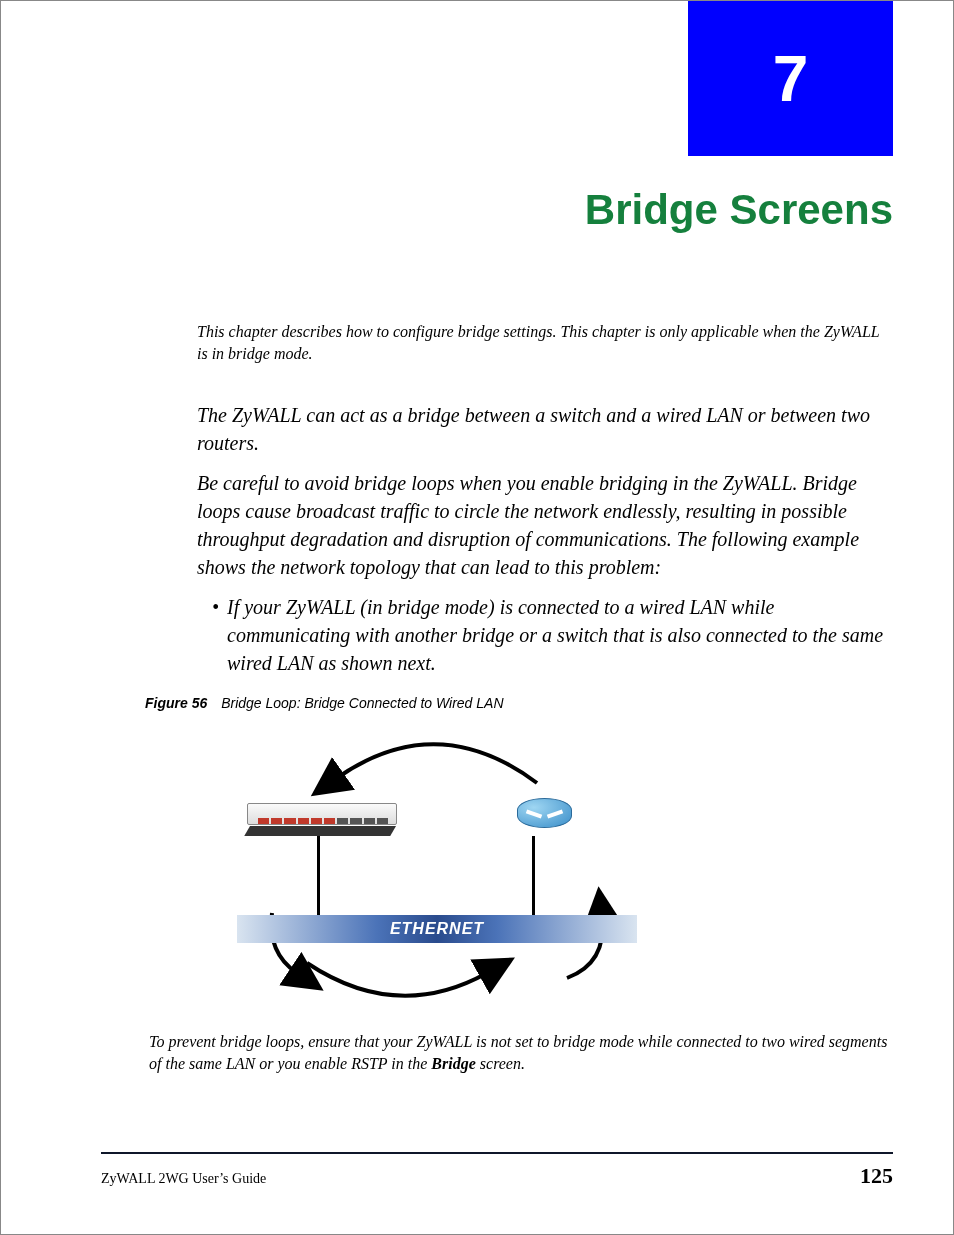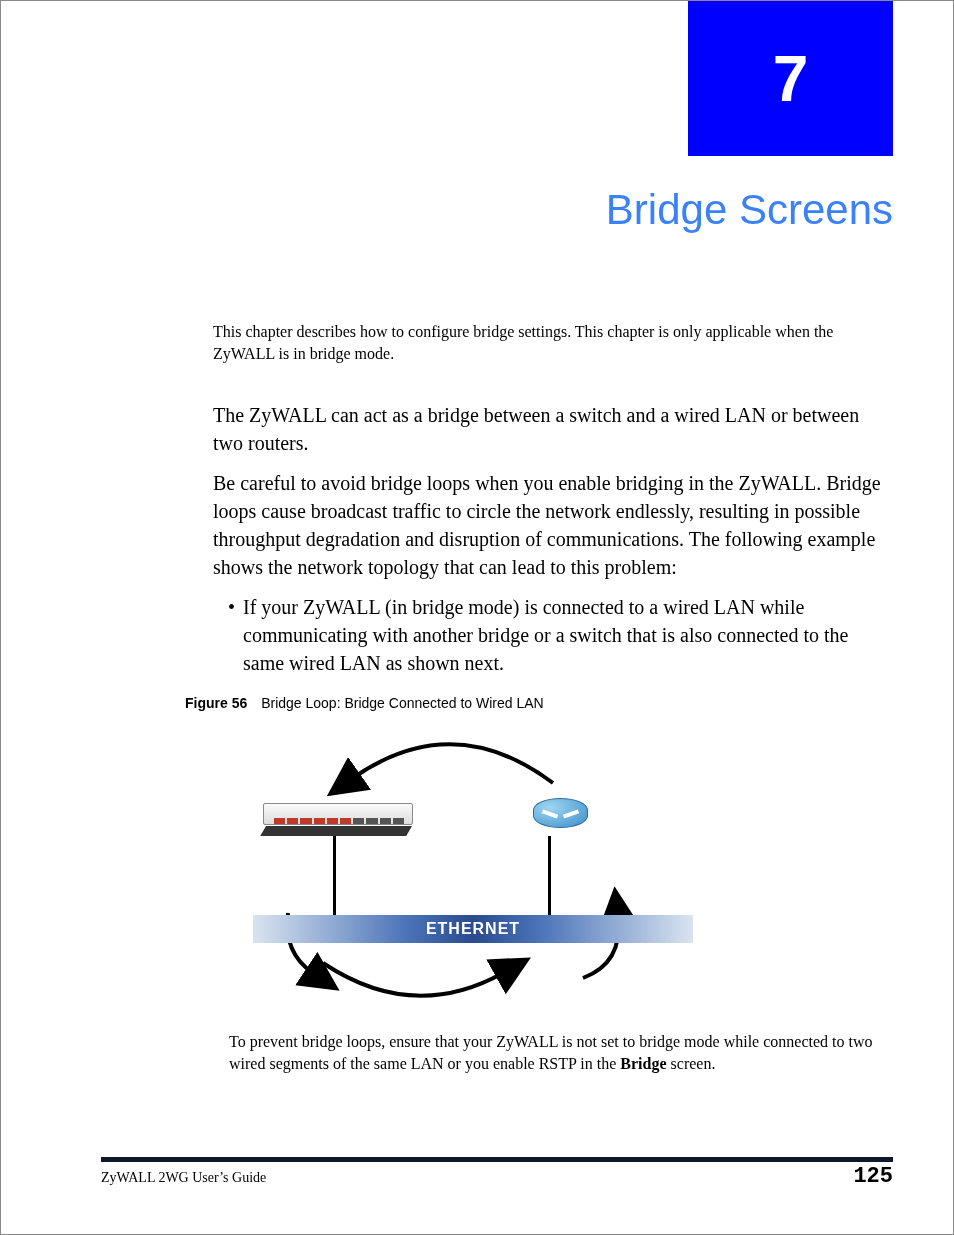--- a/index.html
+++ b/index.html
@@ -41,31 +41,32 @@
       right: 280px;
       font-family: Arial, Helvetica, sans-serif;
       font-size: 11px;
       letter-spacing: 6px;
       color: #fff;
     }
     .chapter-title {
       position: absolute;
       top: 185px;
       right: 60px;
-      color: #3b82f6;
+      color: #15803d;
       font-family: Arial, Helvetica, sans-serif;
       font-size: 42px;
-      font-weight: normal;
+      font-weight: bold;
       text-align: right;
     }
     .content {
       position: absolute;
       top: 320px;
-      left: 112px;
+      left: 96px;
       right: 60px;
+      font-style: italic;
     }
     .intro {
       margin-left: 100px;
       font-size: 16px;
       line-height: 1.4;
       margin-bottom: 35px;
     }
     .section-heading {
       font-family: Arial, Helvetica, sans-serif;
       font-size: 22px;
@@ -85,41 +86,41 @@
       margin-bottom: 18px;
       position: relative;
       padding-left: 15px;
     }
     .bullet::before {
       content: "•";
       position: absolute;
       left: 0;
     }
     .figure-caption {
-      margin-left: 72px;
+      margin-left: 48px;
       font-family: Arial, Helvetica, sans-serif;
       font-size: 14px;
       margin-bottom: 12px;
     }
     .figure-caption .fig-label {
       font-weight: bold;
       margin-right: 10px;
     }
     .figure {
       margin-left: 100px;
       width: 460px;
       height: 290px;
       position: relative;
       margin-bottom: 18px;
     }
     .ethernet-bar {
       position: absolute;
       bottom: 70px;
       left: 40px;
-      width: 440px;
+      width: 400px;
       height: 28px;
       background: linear-gradient(90deg, #d9e4f0 0%, #4b73b8 35%, #2a4b8d 50%, #4b73b8 65%, #d9e4f0 100%);
       display: flex;
       align-items: center;
       justify-content: center;
       color: #fff;
       font-family: Arial, Helvetica, sans-serif;
       font-weight: bold;
       letter-spacing: 1px;
       font-size: 16px;
@@ -188,42 +189,42 @@
     .router-body::after { right: 8px; transform: rotate(-20deg);}
     .wire {
       position: absolute;
       width: 3px;
       background: #000;
     }
     .wire1 { top: 113px; left: 120px; height: 80px; }
     .wire2 { top: 113px; left: 335px; height: 80px; }
     .arrow-svg { position: absolute; }
     .conclusion {
-      margin-left: 116px;
+      margin-left: 52px;
       font-size: 16px;
       line-height: 1.4;
     }
     .conclusion .bold { font-weight: bold; }
     .footer {
       position: absolute;
       bottom: 45px;
       left: 100px;
       right: 60px;
-      border-top: 5px solid #0f172a;
-      padding-top: 2px;
+      border-top: 2px solid #0f172a;
+      padding-top: 9px;
       display: flex;
       justify-content: space-between;
       align-items: baseline;
     }
     .footer-left {
       font-size: 14px;
       font-style: normal;
     }
     .footer-right {
-      font-family: Liberation Mono, monospace;
+      font-family: Liberation Serif, serif;
       font-size: 22px;
       font-weight: bold;
     }
   </style>
 </head>
 <body>
 
 <div class="page">
 
   <div class="chapter-tab">

